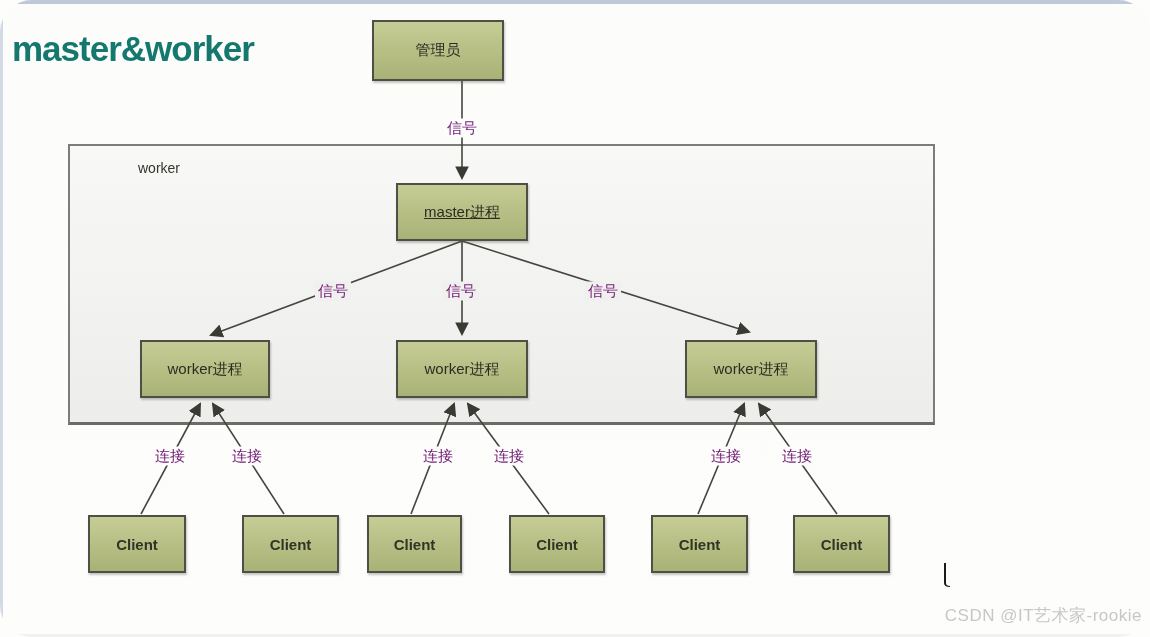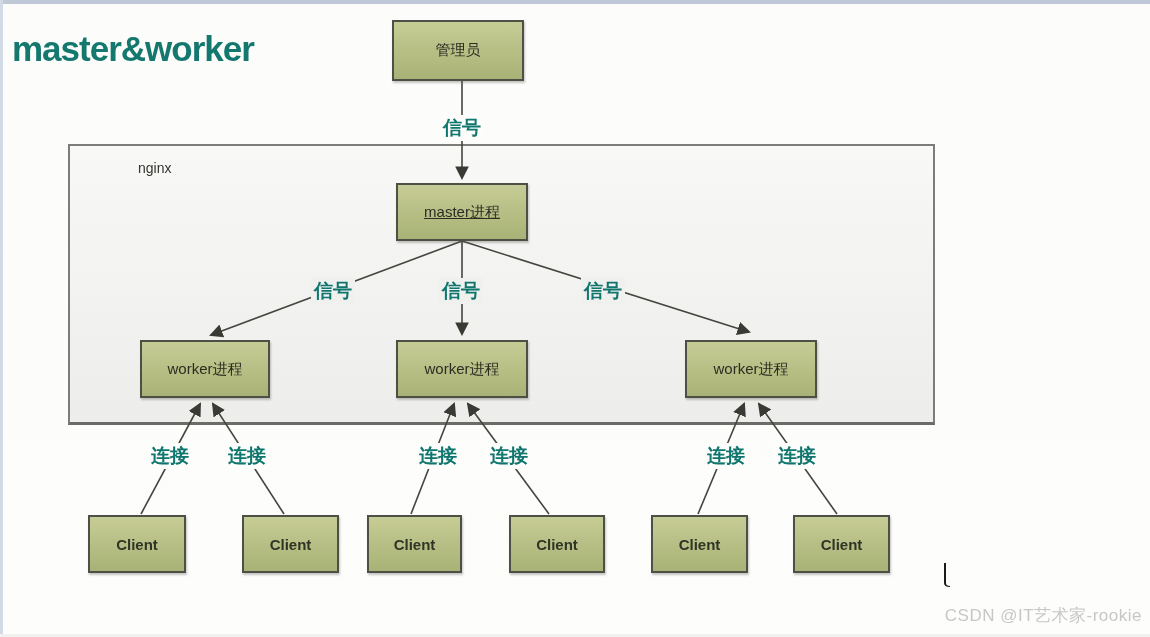--- a/index.html
+++ b/index.html
@@ -6,41 +6,41 @@
     --title-color:#15786e;
     --node-fill-top:#c6cc95;
     --node-fill-bottom:#a9b276;
     --node-border:#4f5045;
     --container-border:#7c7c78;
     --line-color:#45453f;
     --accent-strip:#bfc8d7;
   }
   html,body{margin:0;padding:0;background:#fdfdfb;}
   body{font-family:"Liberation Sans","DejaVu Sans",sans-serif;}
-  .stage{position:relative;width:1150px;height:637px;background:linear-gradient(180deg,#fcfdfb 0%,#fdfdfc 100%);overflow:hidden;}
+  .stage{position:relative;width:1150px;height:637px;background:linear-gradient(180deg,#fcfdfb 0%,#fdfdfc 100%);overflow:hidden;border-radius:32px;}
   .strip-top{position:absolute;left:0;top:0;width:1150px;height:4px;background:var(--accent-strip);}
   .strip-left{position:absolute;left:0;top:0;width:3px;height:637px;background:#d2dae6;}
   .strip-bottom{position:absolute;left:0;bottom:0;width:1150px;height:3px;background:#f1f1ef;}
 
   .page-title{position:absolute;left:12px;top:6px;font-size:35px;font-weight:bold;color:var(--title-color);letter-spacing:-1px;}
 
   .container-box{position:absolute;left:68px;top:144px;width:867px;height:281px;
     background:linear-gradient(180deg,#f8f8f7 0%,#ededeb 100%);
     border:2px solid var(--container-border);border-bottom:3px solid #6b6b67;box-sizing:border-box;}
   .container-label{position:absolute;left:138px;top:160px;font-size:14px;color:#35352f;}
 
   svg.wires{position:absolute;left:0;top:0;width:1150px;height:637px;pointer-events:none;}
 
   .node{position:absolute;display:flex;align-items:center;justify-content:center;
     background:linear-gradient(180deg,var(--node-fill-top) 0%,var(--node-fill-bottom) 100%);
     border:2px solid var(--node-border);box-sizing:border-box;
     font-size:15px;color:#2c2d22;box-shadow:1px 2px 2px rgba(90,90,80,0.35);}
   .node.client{font-weight:bold;color:#2e3524;}
 
-  .edge-label{position:absolute;transform:translate(-50%,-50%);font-size:19px;font-weight:700;color:#0f766e;
+  .edge-label{position:absolute;transform:translate(-50%,-50%);font-size:15px;font-weight:400;color:#701a75;
     padding:0 3px;white-space:nowrap;}
   .edge-label.on-white{background:#fdfdfb;}
   .edge-label.in-box{background:#f0f0ee;}
 
   .watermark{position:absolute;right:8px;top:604px;font-size:17px;color:#c7c7c7;letter-spacing:0.5px;text-align:right;}
 
   .text-cursor{position:absolute;left:940px;top:562px;width:12px;height:26px;}
 </style>
 </head>
 <body>
@@ -71,23 +71,23 @@
 
       <path d="M141,514 L200,404" marker-end="url(#arrow)"></path>
       <path d="M284,514 L213,404" marker-end="url(#arrow)"></path>
       <path d="M411,514 L454,404" marker-end="url(#arrow)"></path>
       <path d="M549,514 L468,404" marker-end="url(#arrow)"></path>
       <path d="M698,514 L744,404" marker-end="url(#arrow)"></path>
       <path d="M837,514 L759,404" marker-end="url(#arrow)"></path>
     </g>
   </svg>
 
-  <span class="container-label">nginx</span>
+  <span class="container-label">worker</span>
 
-  <div class="node" style="left:392px;top:20px;width:132px;height:61px;">管理员</div>
+  <div class="node" style="left:372px;top:20px;width:132px;height:61px;">管理员</div>
 
   <div class="node" style="left:396px;top:183px;width:132px;height:58px;text-decoration:underline;">master进程</div>
 
   <div class="node" style="left:140px;top:340px;width:130px;height:58px;">worker进程</div>
   <div class="node" style="left:396px;top:340px;width:132px;height:58px;">worker进程</div>
   <div class="node" style="left:685px;top:340px;width:132px;height:58px;">worker进程</div>
 
   <div class="node client" style="left:88px;top:515px;width:98px;height:58px;">Client</div>
   <div class="node client" style="left:242px;top:515px;width:97px;height:58px;">Client</div>
   <div class="node client" style="left:367px;top:515px;width:95px;height:58px;">Client</div>

